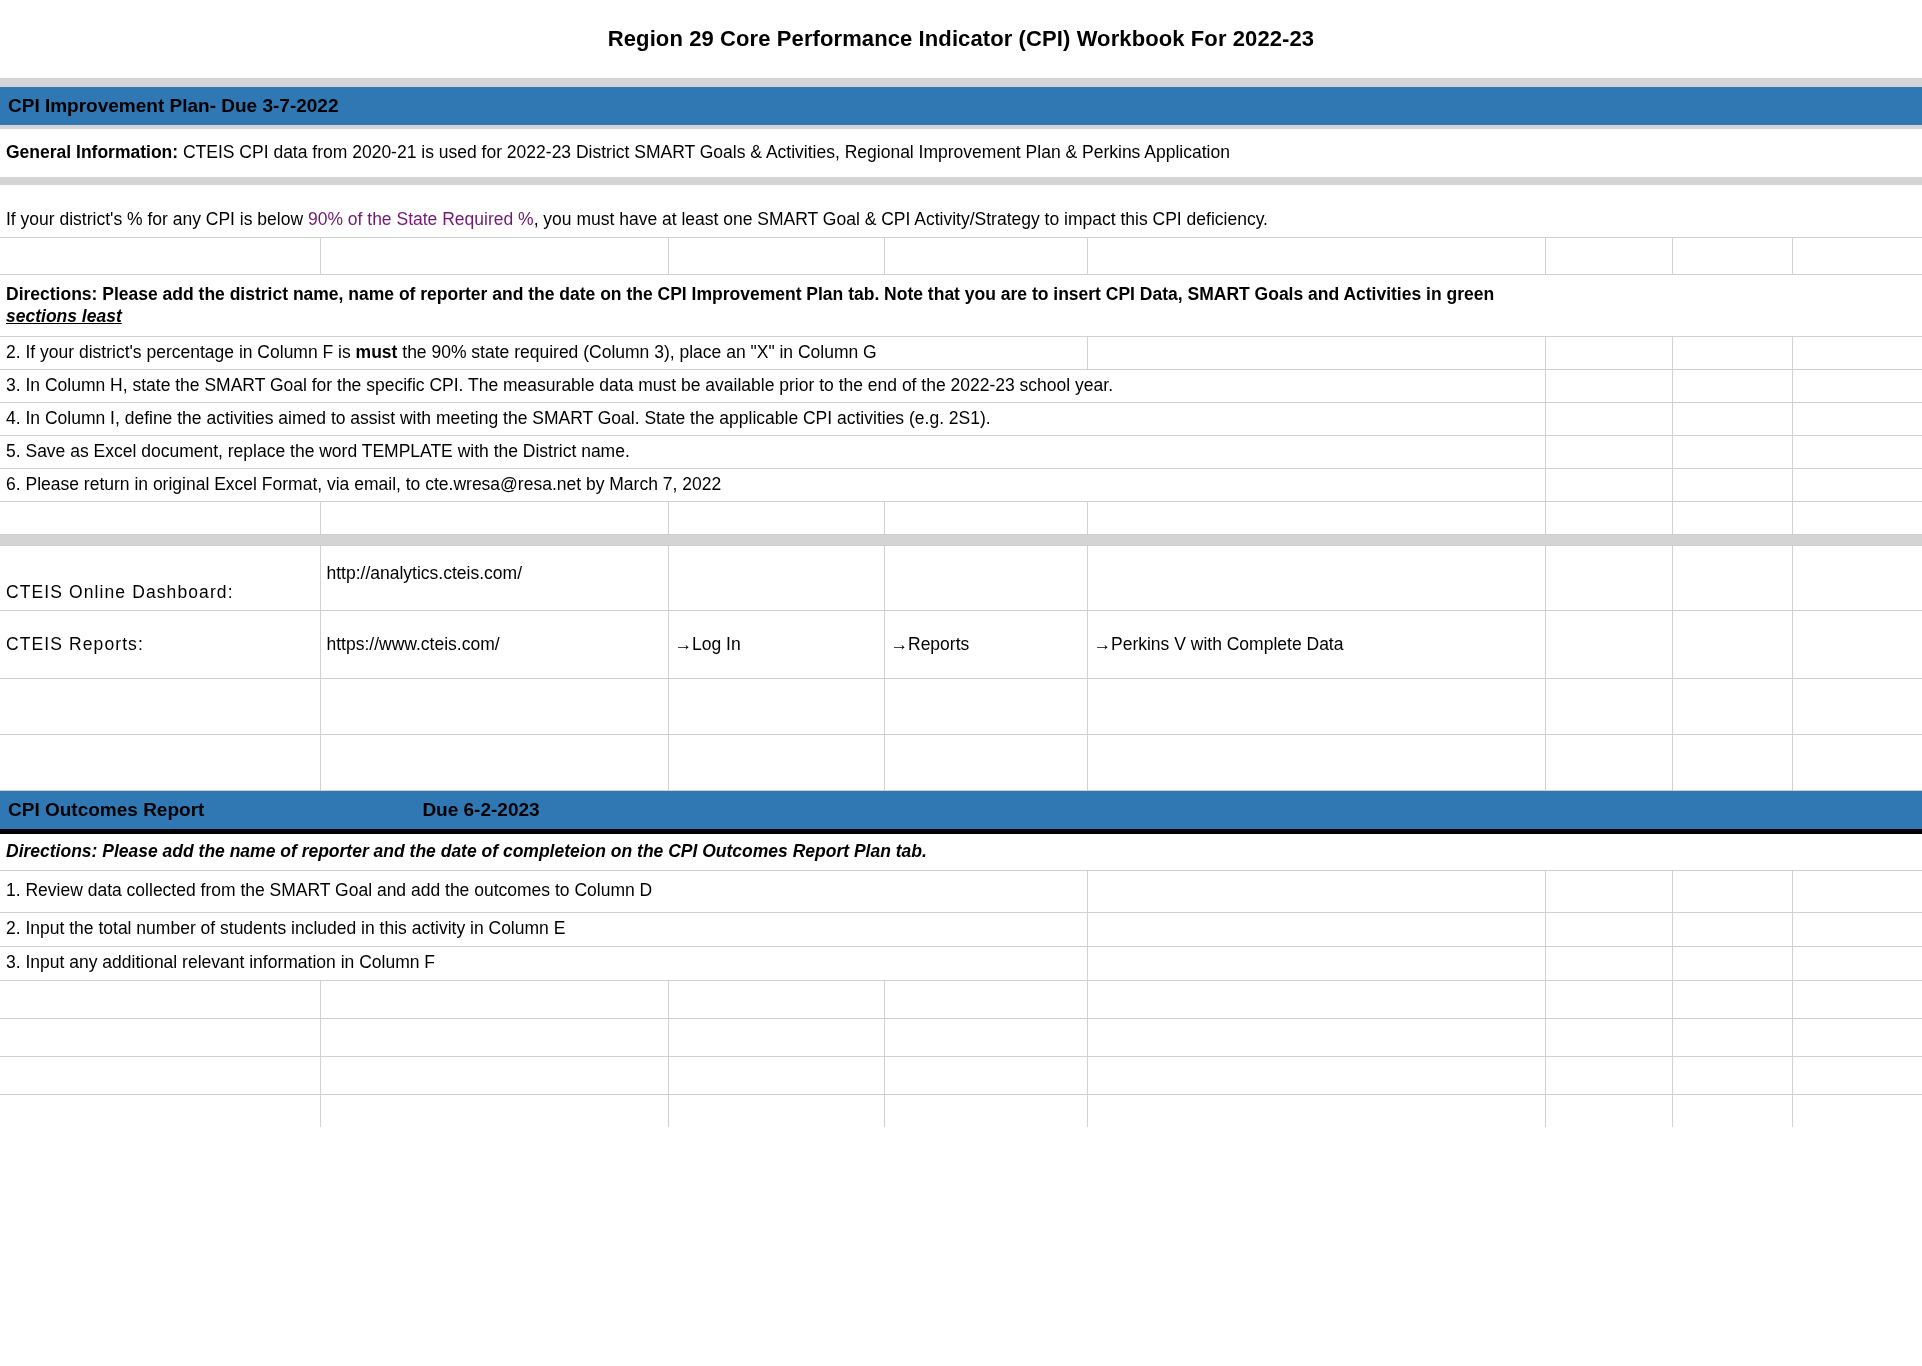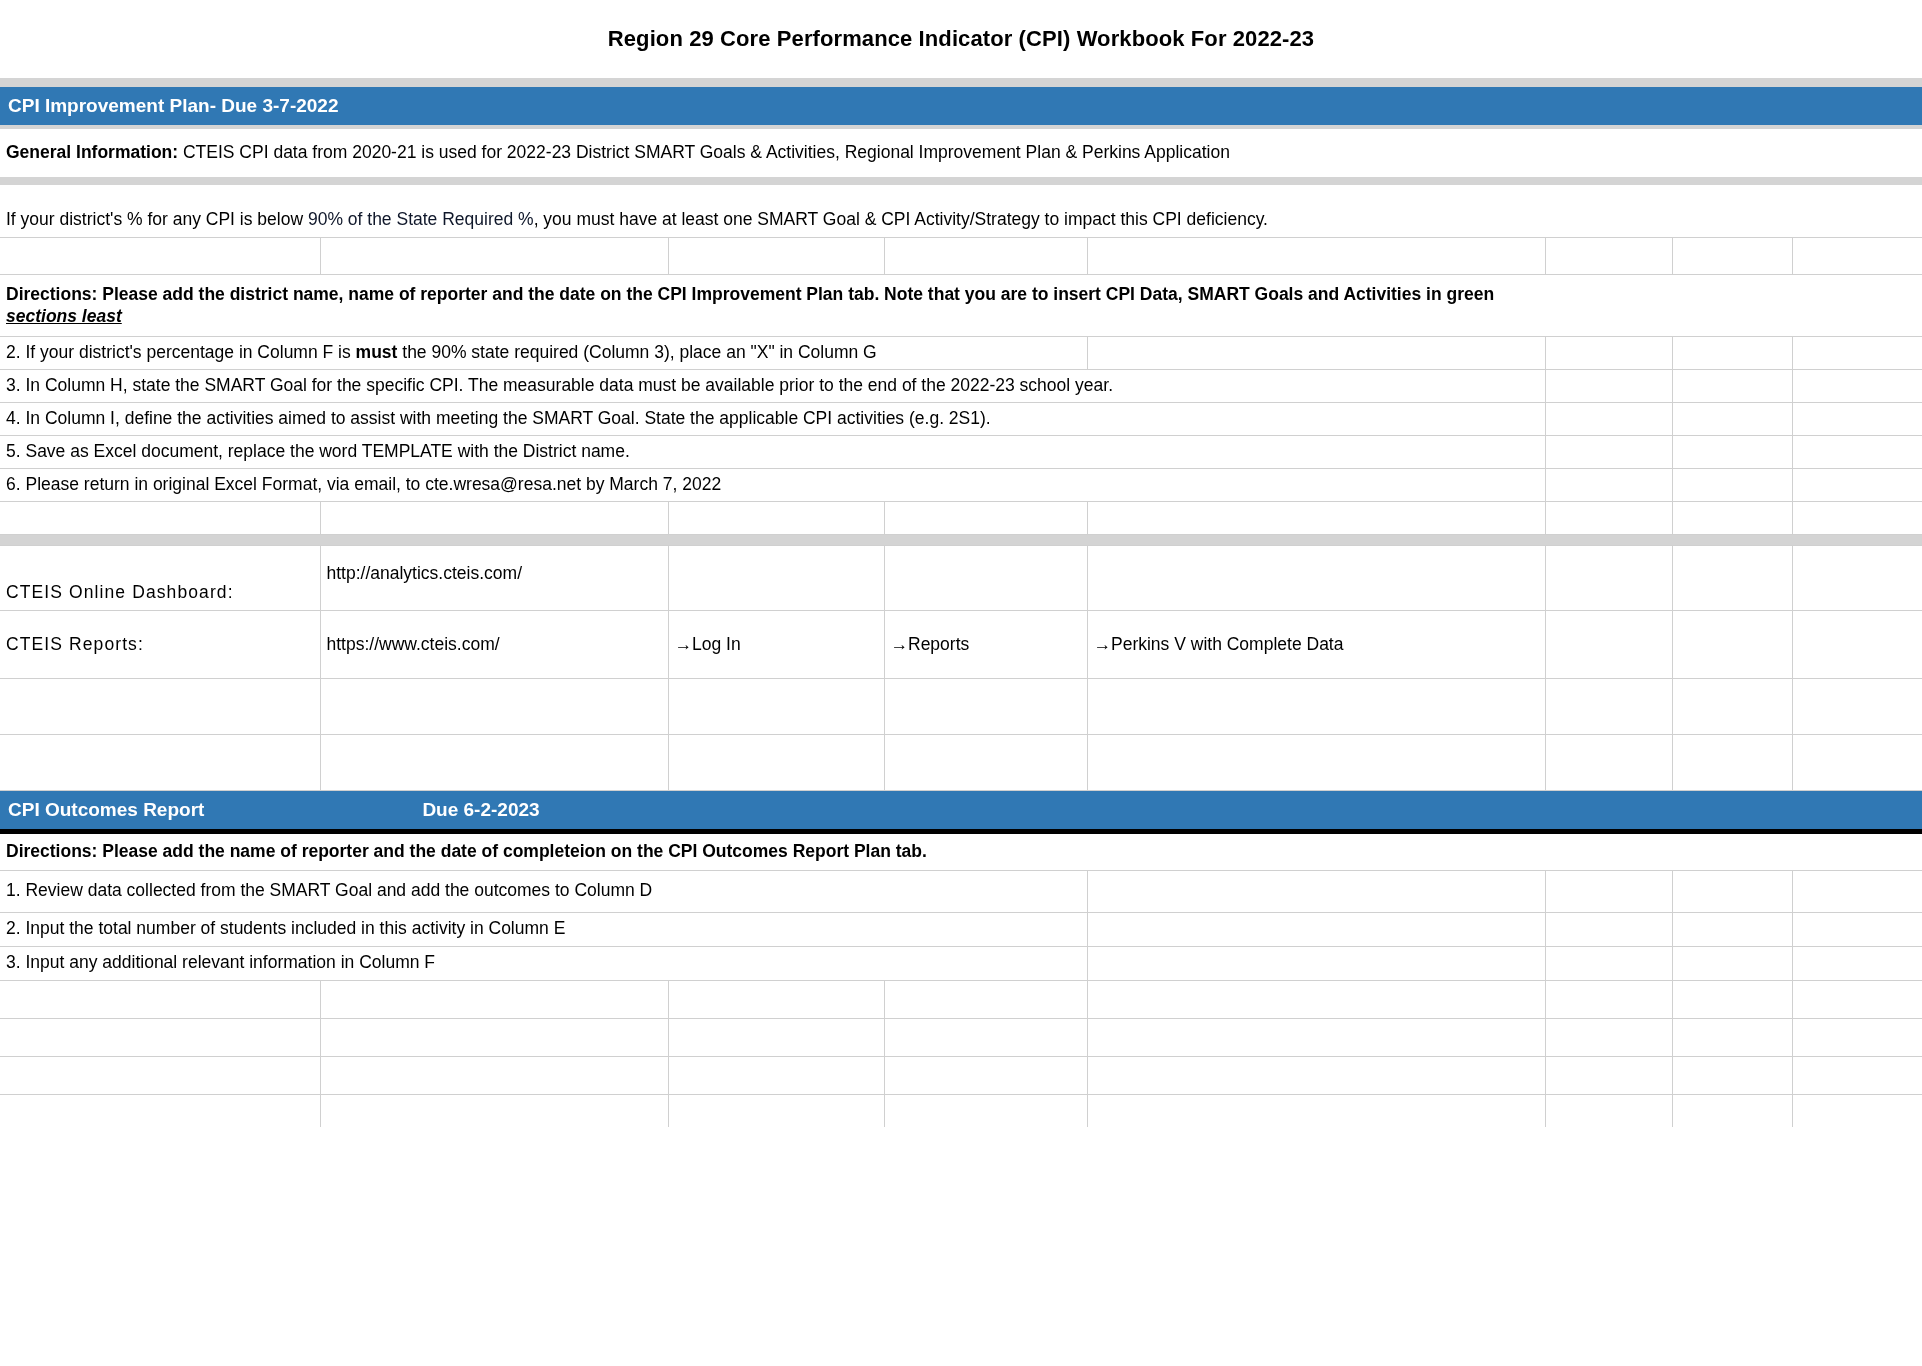--- a/index.html
+++ b/index.html
@@ -31,35 +31,35 @@
     height:33px;
     box-sizing:border-box;
     overflow:hidden;
     white-space:nowrap;
   }
   .noborder td{border:none;}
   .nb-l{border-left:none !important;}
   .nb-r{border-right:none !important;}
   .nb-b{border-bottom:none !important;}
   .bluebar{
-    background:#3078B4;color:#ffffff;font-weight:bold;font-size:19px;
+    background:#3078B4;color:#000000;font-weight:bold;font-size:19px;
     height:38px;display:flex;align-items:center;padding-left:8px;
   }
   .bluebar .due{margin-left:218px;}
   .blackline{height:5px;background:#000000;width:1922px;}
 
   .band-gray{
     background:#c0c0c0;font-weight:bold;font-size:17.5px;
     border:none !important;
   }
 
   .spacer-gray{height:11px;background:#d4d4d4;width:1922px;}
 
   .bold{font-weight:bold;}
-  .red{color:#0f172a;}
+  .red{color:#701a75;}
   .ital-u{font-style:italic;font-weight:bold;text-decoration:underline;}
 
   .wide-label{font-size:18px;letter-spacing:1.1px;}
   .url{font-size:17px;}
   .small{font-size:15.5px;}
 </style>
 </head>
 <body>
 
 <div class="sheet">
@@ -257,21 +257,21 @@
         <col style="width:216px">
       <col style="width:203px">
         <col style="width:458px">
         <col style="width:127px">
       <col style="width:120px">
         <col style="width:130px">
     </colgroup>
 
     <tbody>
         <tr>
-      <td colspan="8" class="band-gray" style="height:36px;">Directions: Please add the name of reporter and the date of completeion on the CPI Outcomes Report Plan tab.</td>
+      <td colspan="8" class="band-gray" style="height:36px;font-style:italic;">Directions: Please add the name of reporter and the date of completeion on the CPI Outcomes Report Plan tab.</td>
     </tr>
 
     <tr>
       <td colspan="4" style="height:42px;margin-top:11px;" class="nb-l">1. Review data collected from the SMART Goal and add the outcomes to Column D</td>
       <td></td>
       <td></td>
       <td></td>
       <td class="nb-r"></td>
     </tr>
 

